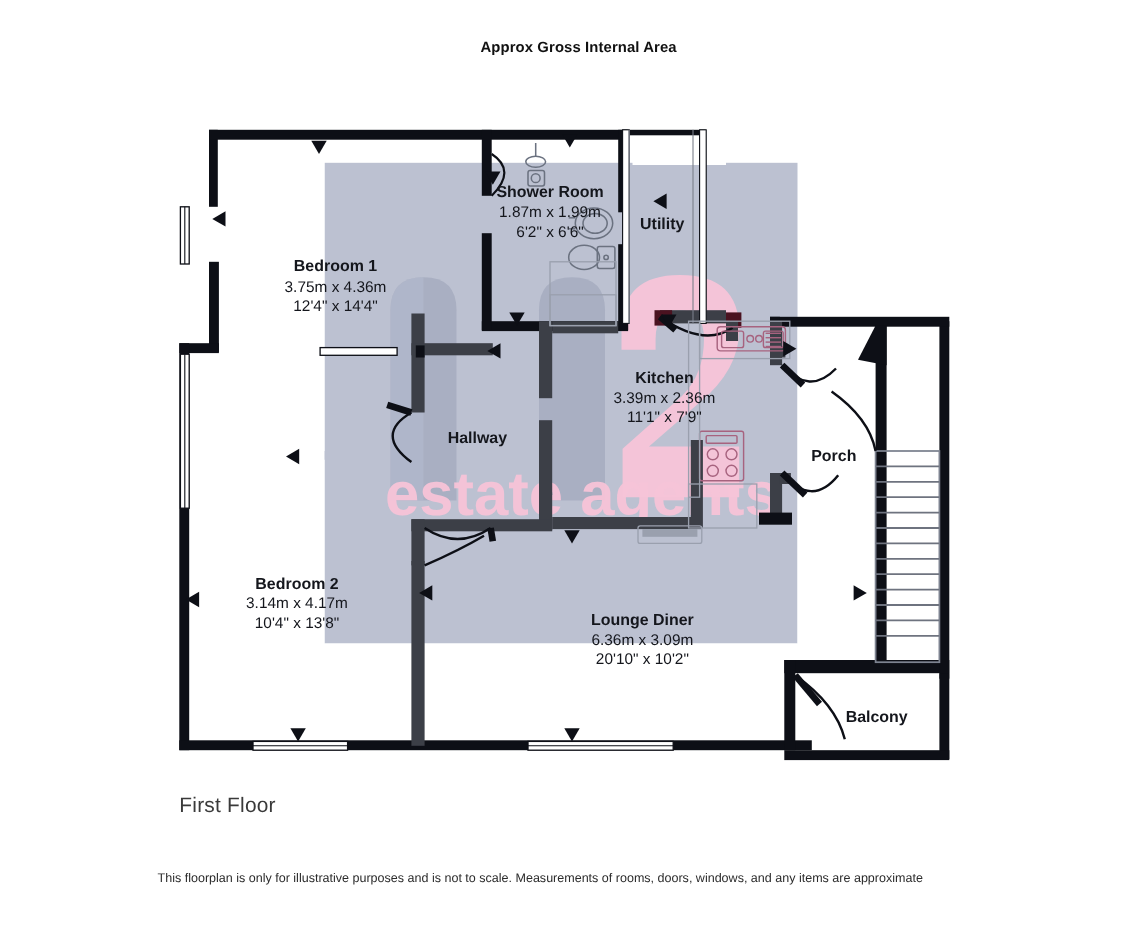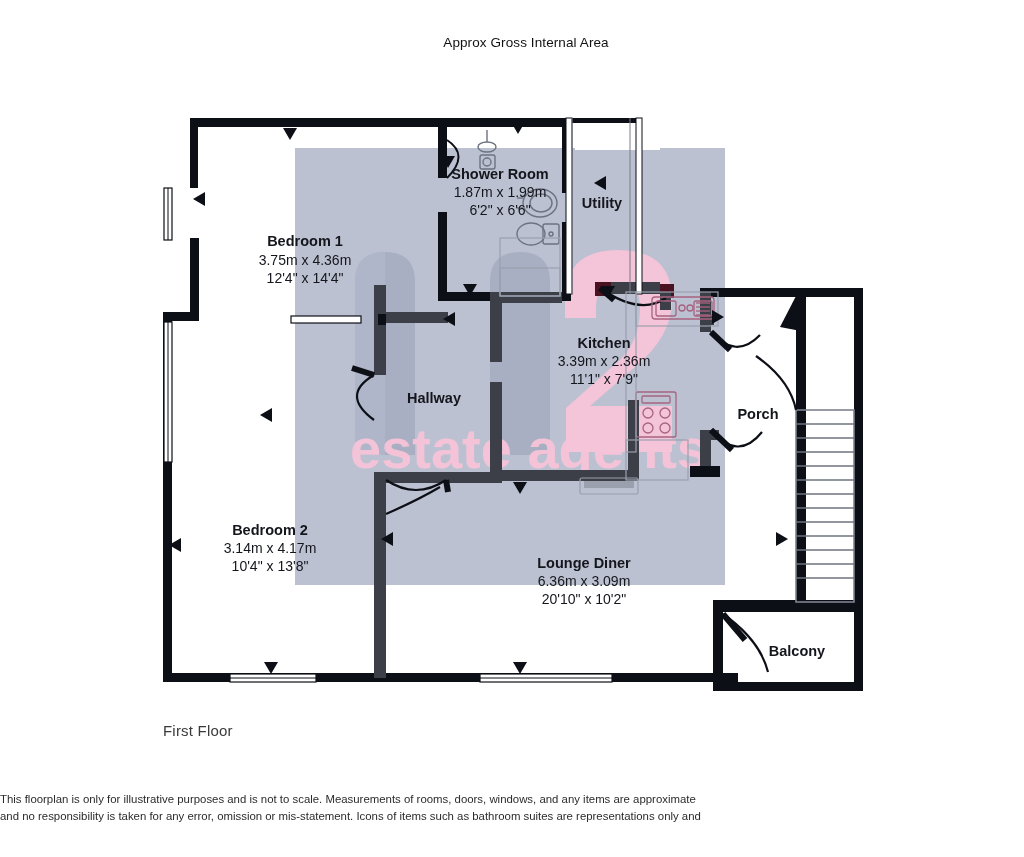--- a/index.html
+++ b/index.html
@@ -23,39 +23,39 @@
   .header-block {
     position: absolute;
     top: 34px;
     left: 0;
     width: 1024px;
     text-align: center;
     line-height: 1.28;
   }
   .header-line {
     font-size: 13.5px;
-    font-weight: normal;
+    font-weight: bold;
     letter-spacing: 0.1px;
     color: #111;
     margin-left: 28px;
   }
   .floor-label {
     position: absolute;
     left: 163px;
     top: 722px;
-    font-size: 15px;
+    font-size: 19px;
     color: #3a3a3a;
     letter-spacing: 0.2px;
   }
   .disclaimer {
     position: absolute;
     left: 0;
     top: 791px;
     width: 839px;
-    text-align: left;
+    text-align: right;
     font-size: 11.4px;
     line-height: 1.53;
     color: #2b2b2b;
   }
   svg.plan {
     position: absolute;
     left: 0;
     top: 0;
   }
   .roomlabel {
@@ -355,16 +355,15 @@
 
       <text class="roomlabel roomname" x="797" y="656">Balcony</text>
     </g>
 
   </svg>
 
   <div class="floor-label">First Floor</div>
 
   <div class="disclaimer">
     <div>This floorplan is only for illustrative purposes and is not to scale. Measurements of rooms, doors, windows, and any items are approximate</div>
-    <div>and no responsibility is taken for any error, omission or mis-statement. Icons of items such as bathroom suites are representations only and</div>
   </div>
 
 </div>
 
 </body></html>

